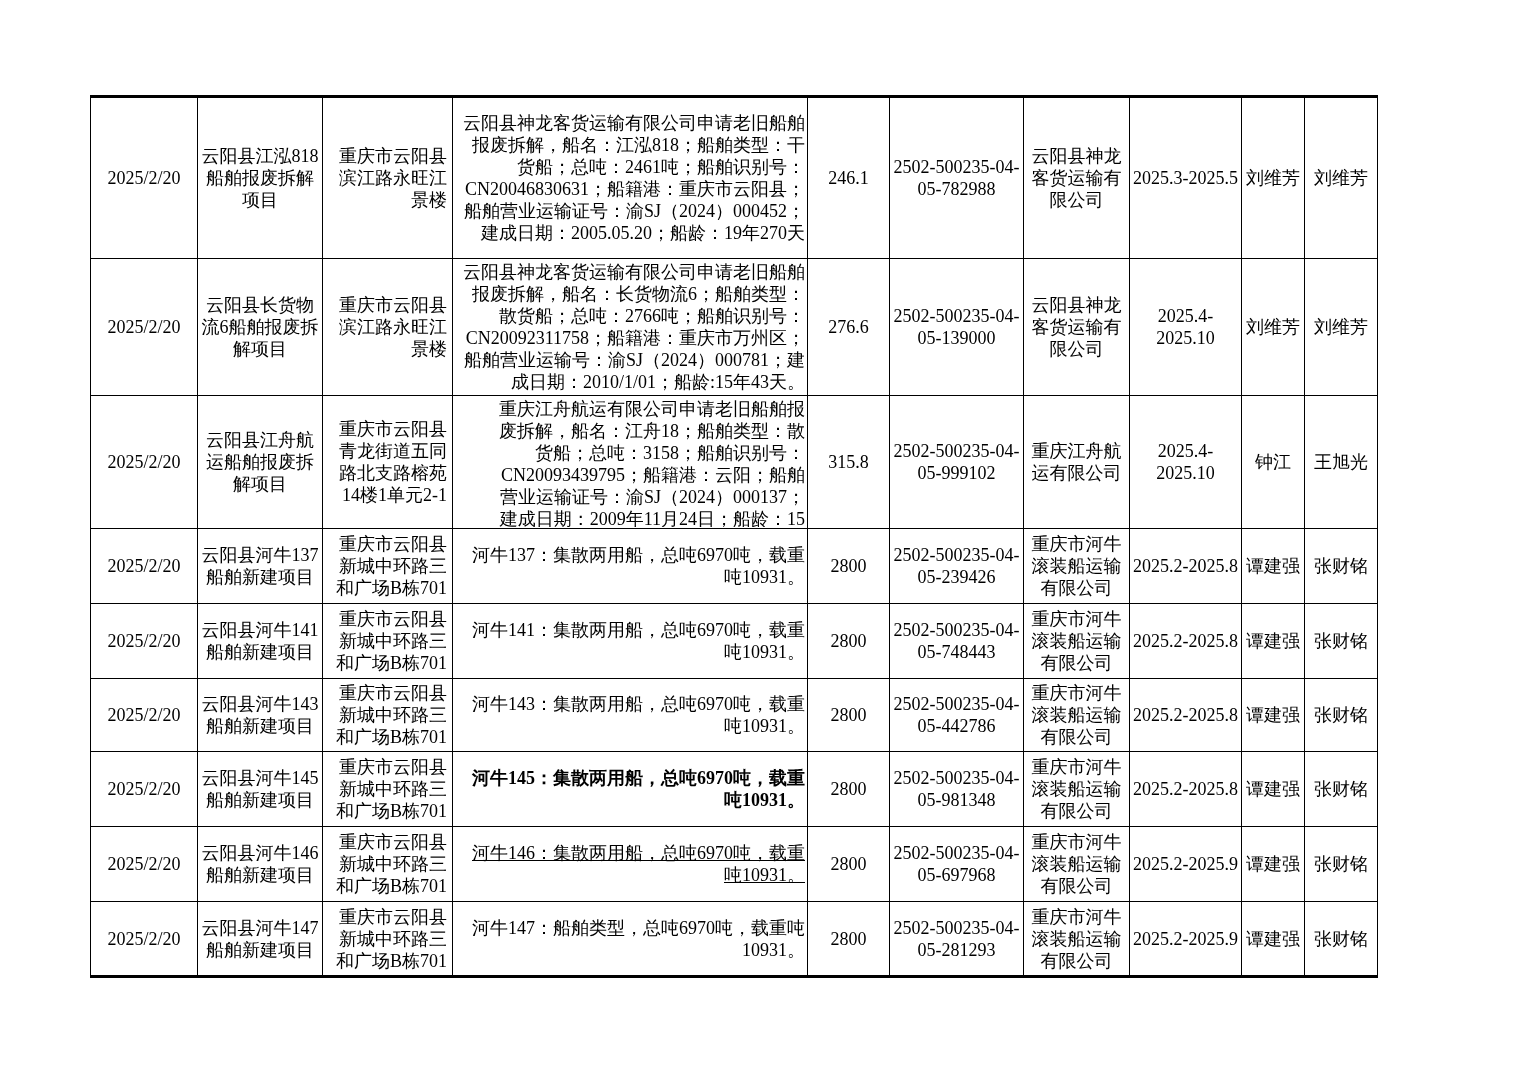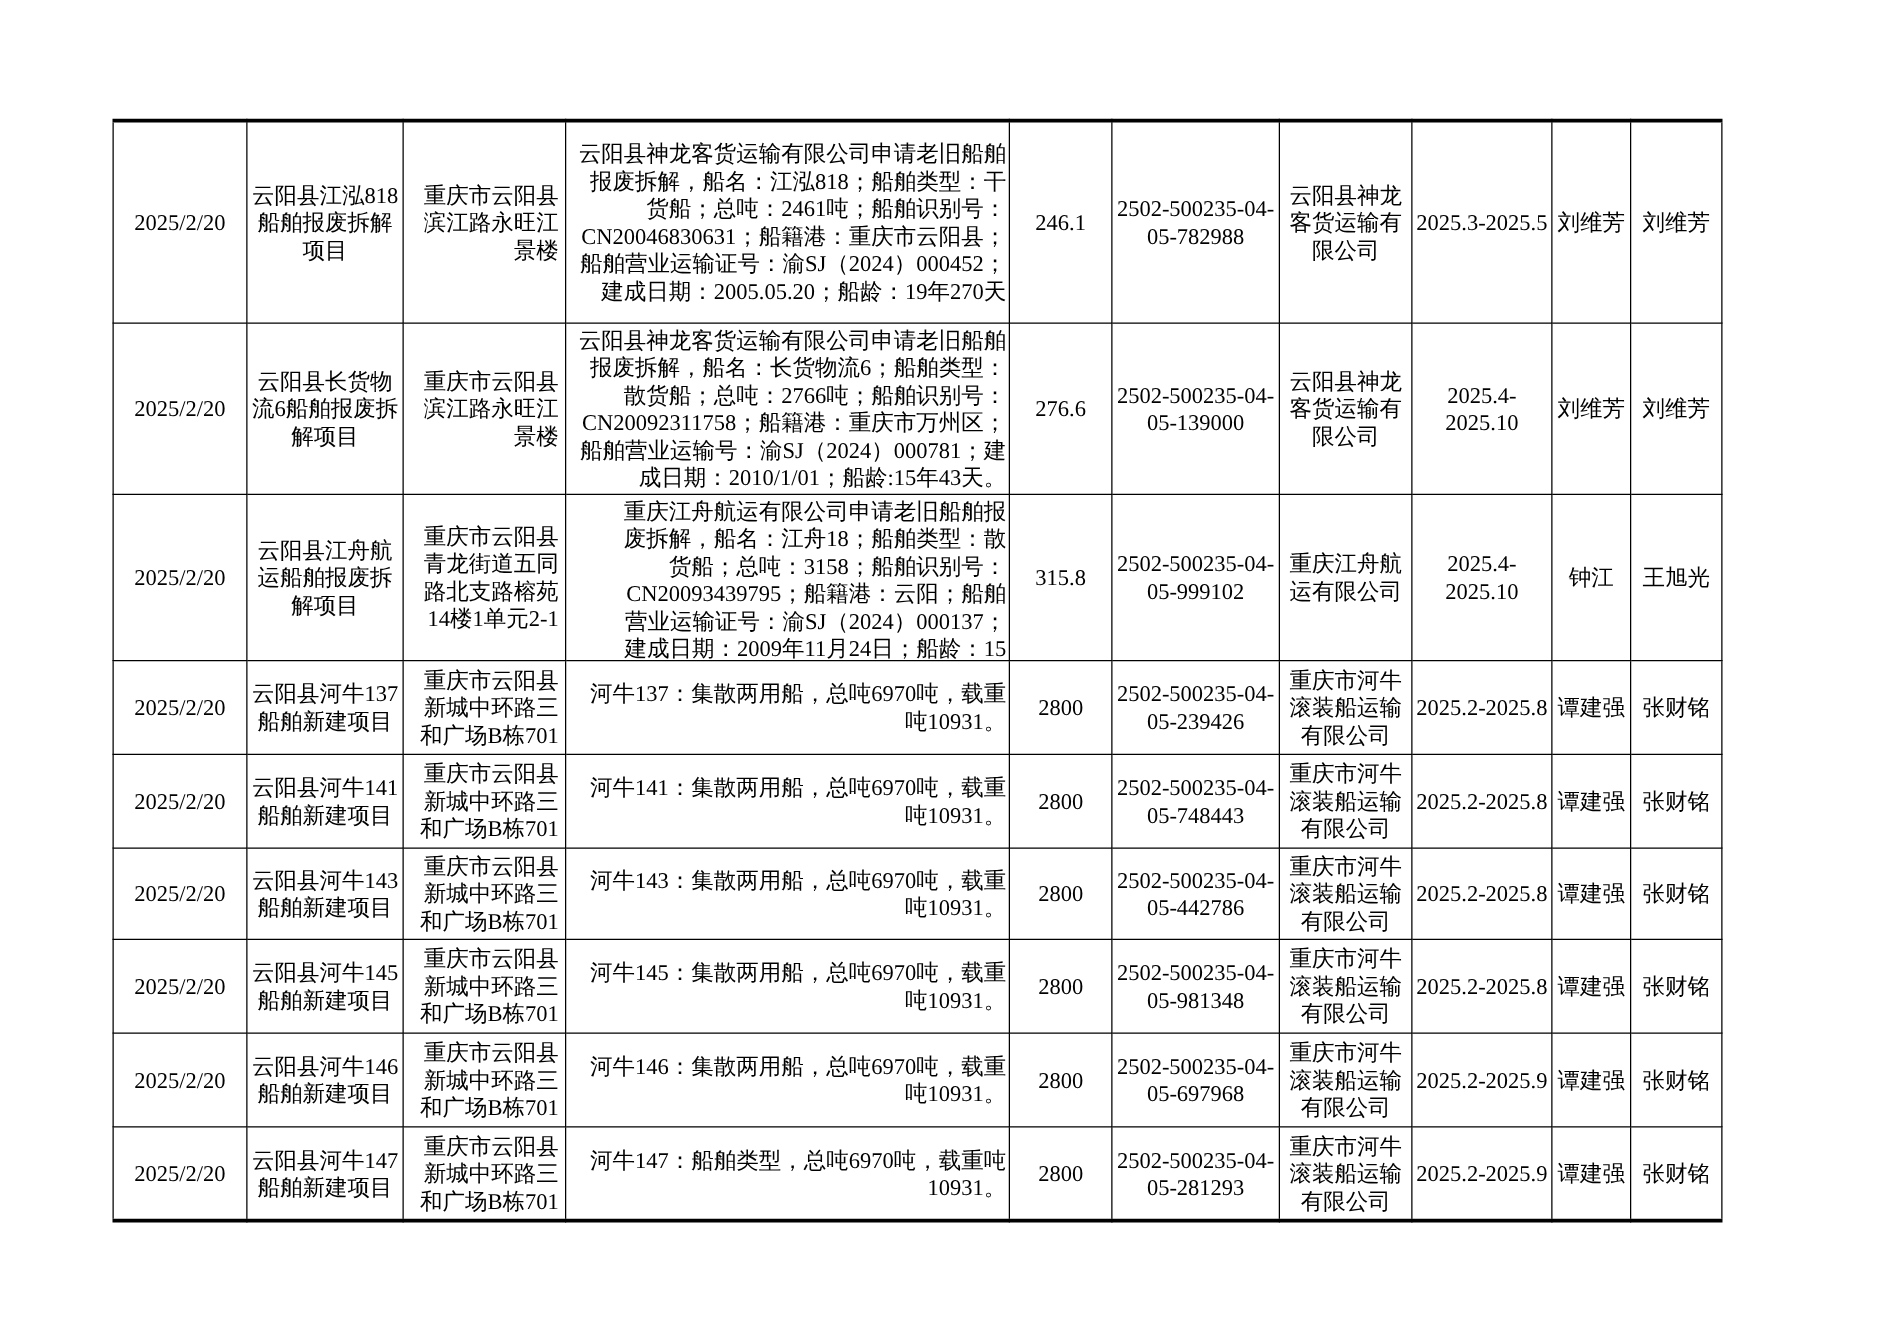--- a/index.html
+++ b/index.html
@@ -141,35 +141,35 @@
           <td>重庆市河牛滚装船运输有限公司</td>
           <td>2025.2-2025.8</td>
           <td>谭建强</td>
           <td>张财铭</td>
         </tr>
         <tr style="height: 75px;">
           <td>2025/2/20</td>
           <td class="col-project">云阳县河牛145船舶新建项目</td>
           <td class="col-address">重庆市云阳县新城中环路三和广场B栋701</td>
           <td class="col-desc">
-            <div class="clip" style="max-height: 71px;">河牛145：集散两用船，总吨6970吨，载重吨10931。</div>
+            <div class="clip" style="max-height: 71px; font-weight: bold;">河牛145：集散两用船，总吨6970吨，载重吨10931。</div>
           </td>
           <td>2800</td>
           <td>2502-500235-04-05-981348</td>
           <td>重庆市河牛滚装船运输有限公司</td>
           <td>2025.2-2025.8</td>
           <td>谭建强</td>
           <td>张财铭</td>
         </tr>
         <tr style="height: 75px;">
           <td>2025/2/20</td>
           <td class="col-project">云阳县河牛146船舶新建项目</td>
           <td class="col-address">重庆市云阳县新城中环路三和广场B栋701</td>
           <td class="col-desc">
-            <div class="clip" style="max-height: 71px;">河牛146：集散两用船，总吨6970吨，载重吨10931。</div>
+            <div class="clip" style="max-height: 71px; text-decoration: underline;">河牛146：集散两用船，总吨6970吨，载重吨10931。</div>
           </td>
           <td>2800</td>
           <td>2502-500235-04-05-697968</td>
           <td>重庆市河牛滚装船运输有限公司</td>
           <td>2025.2-2025.9</td>
           <td>谭建强</td>
           <td>张财铭</td>
         </tr>
         <tr style="height: 75px;">
           <td>2025/2/20</td>

